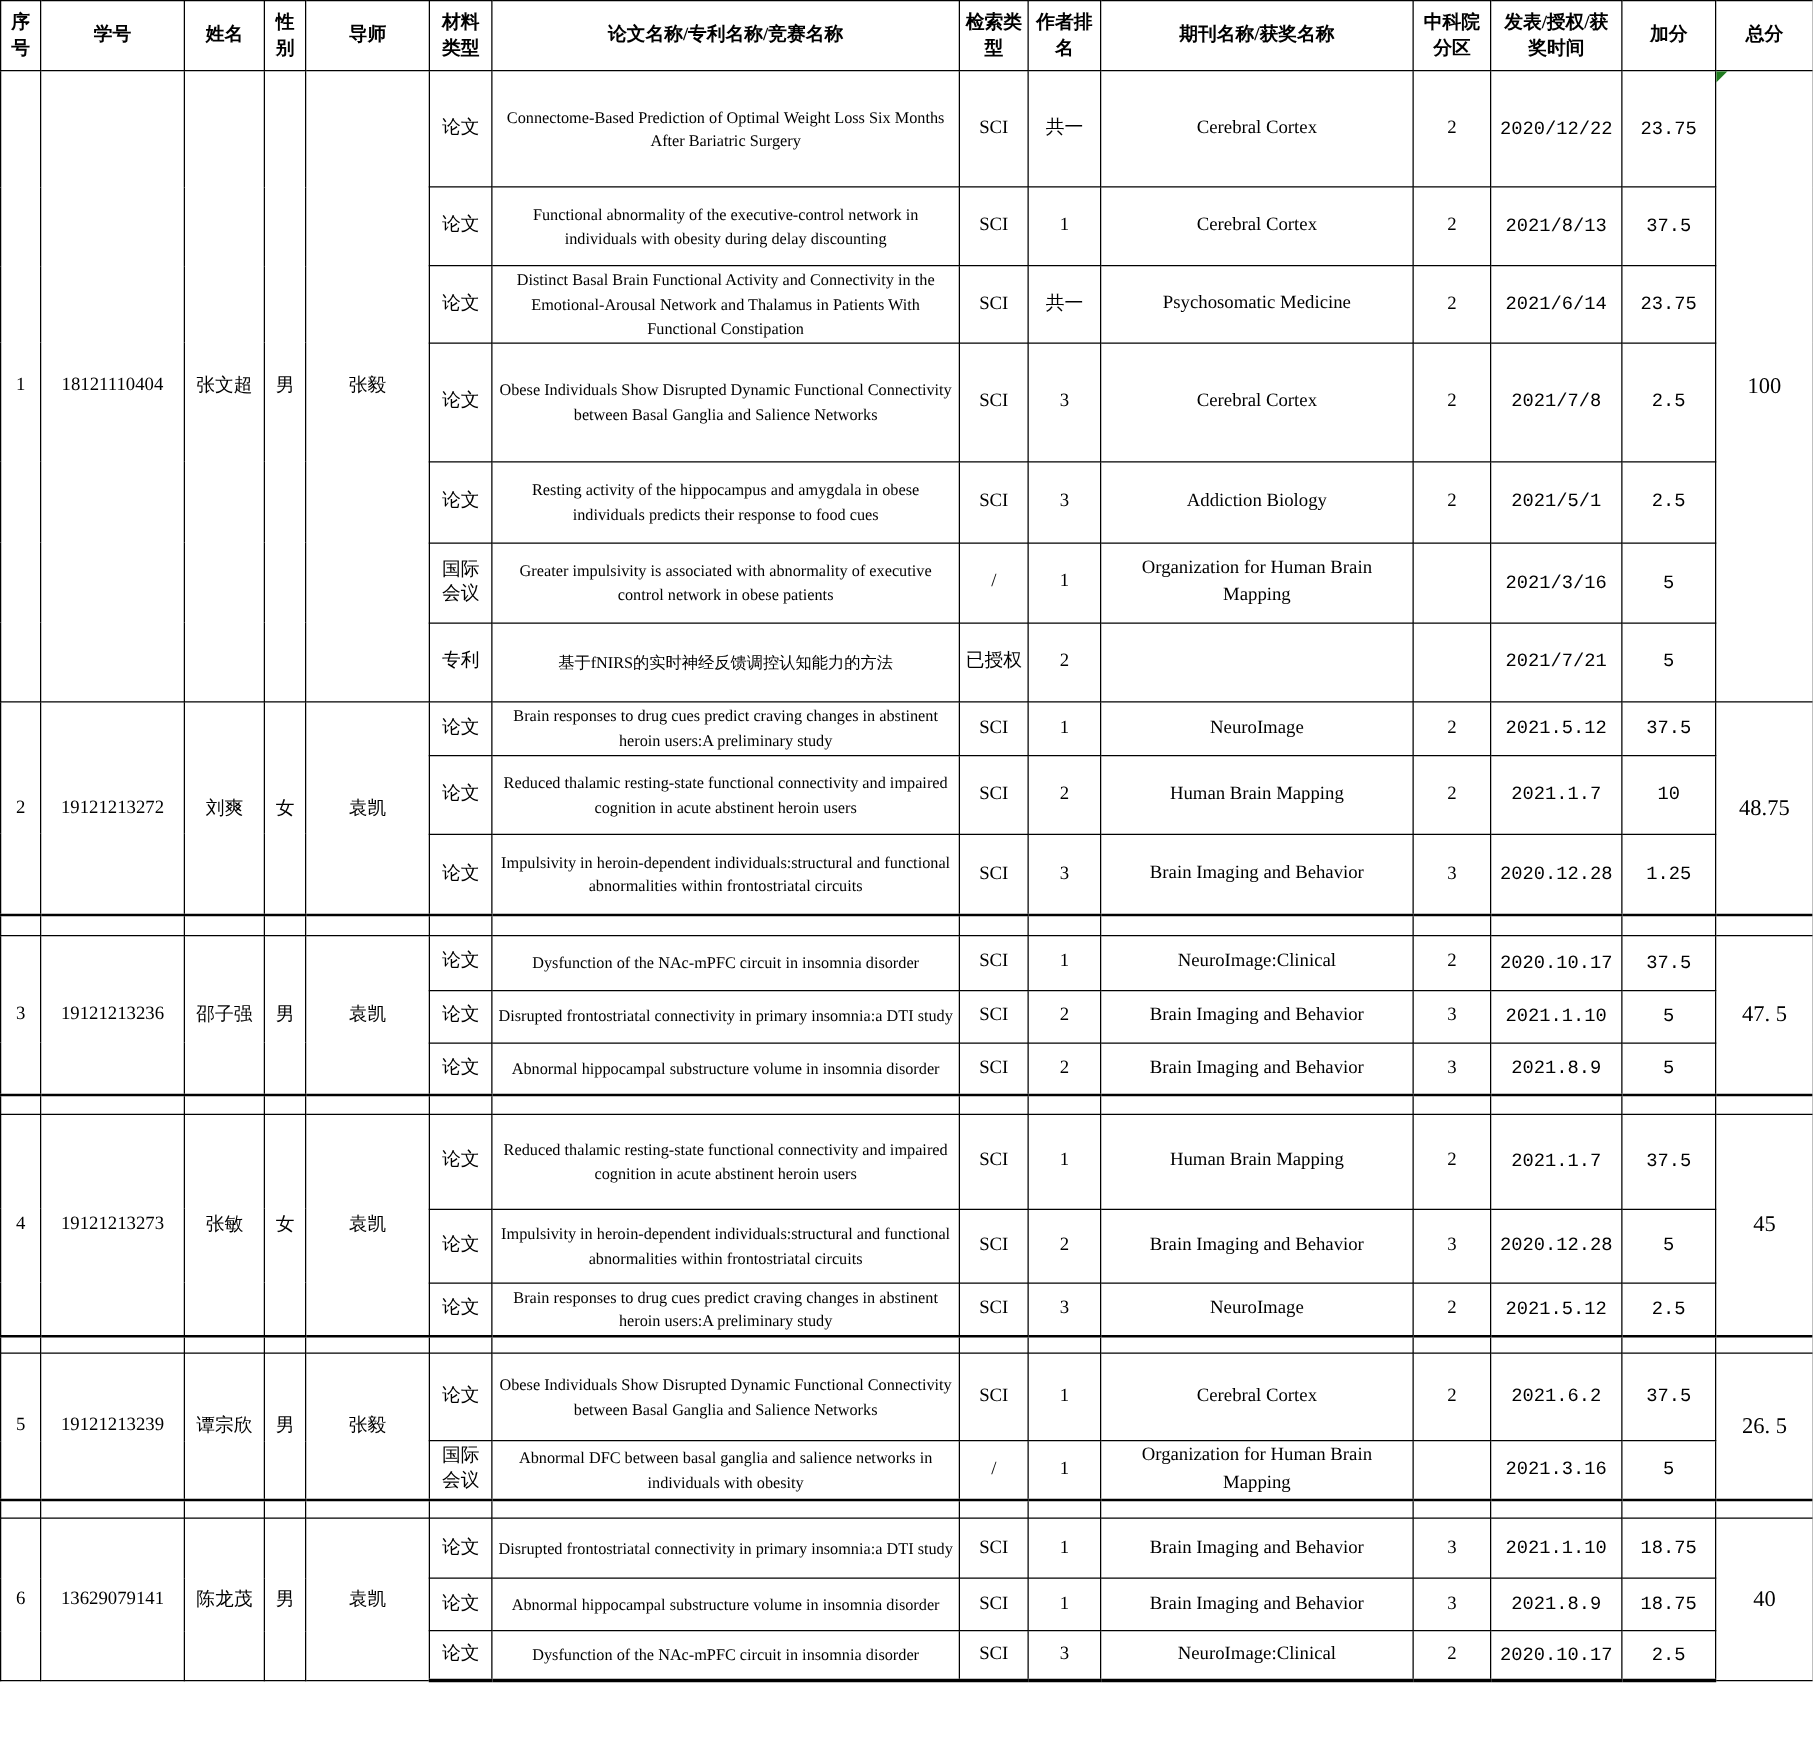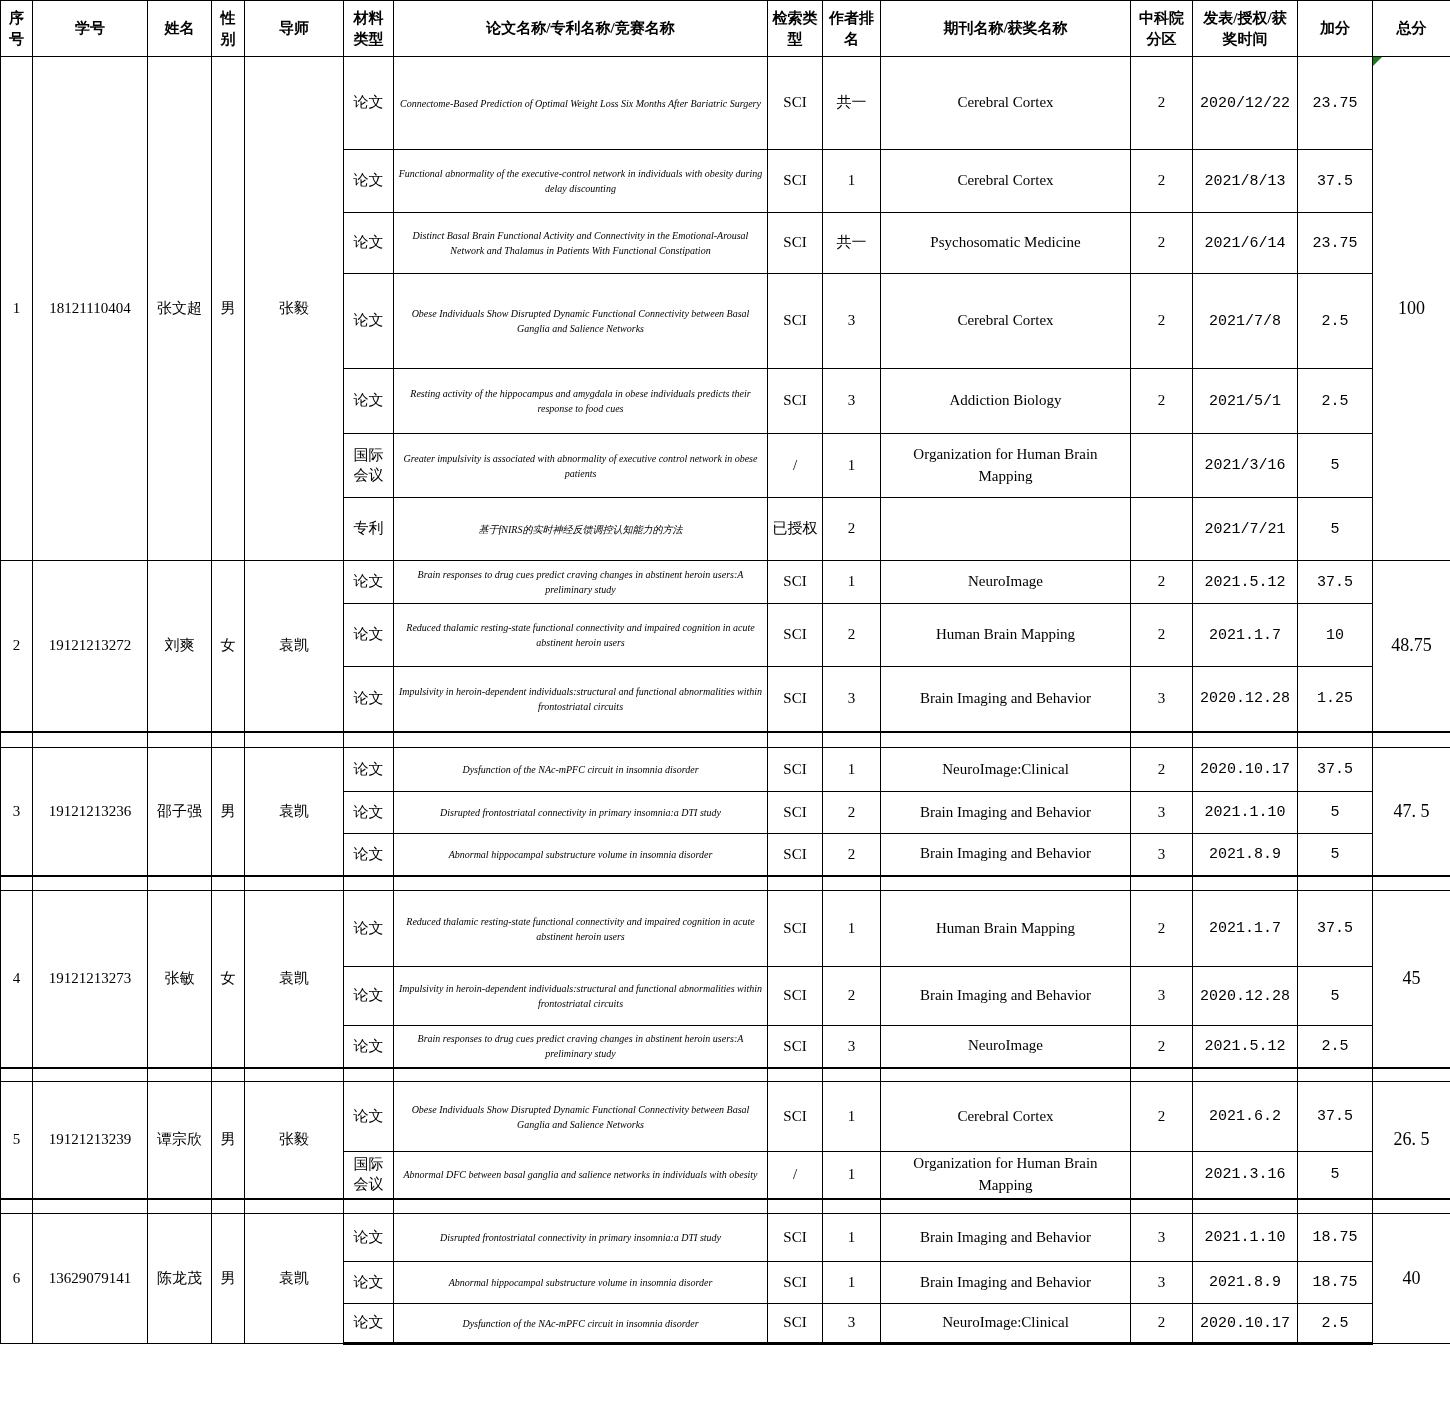--- a/index.html
+++ b/index.html
@@ -21,21 +21,21 @@
     word-break:break-word;
   }
   thead th {
     font-size:15px;
     font-weight:bold;
     border-bottom-width:3px;
     line-height:1.35;
     padding:2px 2px;
   }
   td.c-type, td.c-index, td.c-rank, td.c-div { font-size:15px; line-height:1.3; }
-  td.c-title { font-size:10px; line-height:1.5;font-style:italic; }
+  td.c-title { font-size:13px; line-height:1.5; }
   td.c-journal { font-size:15px; line-height:1.45; }
   td.c-date, td.c-points { font-size:15px;font-family:Liberation Mono, monospace; }
   td.c-no, td.c-sid, td.c-name, td.c-gender, td.c-advisor { font-size:15px; }
   td.c-total {
     font-size:18px;
     border-top-width:2px;
     border-bottom-width:2px;
     position:relative;
   }
   tr.spacer td { border-top-width:2px; }

